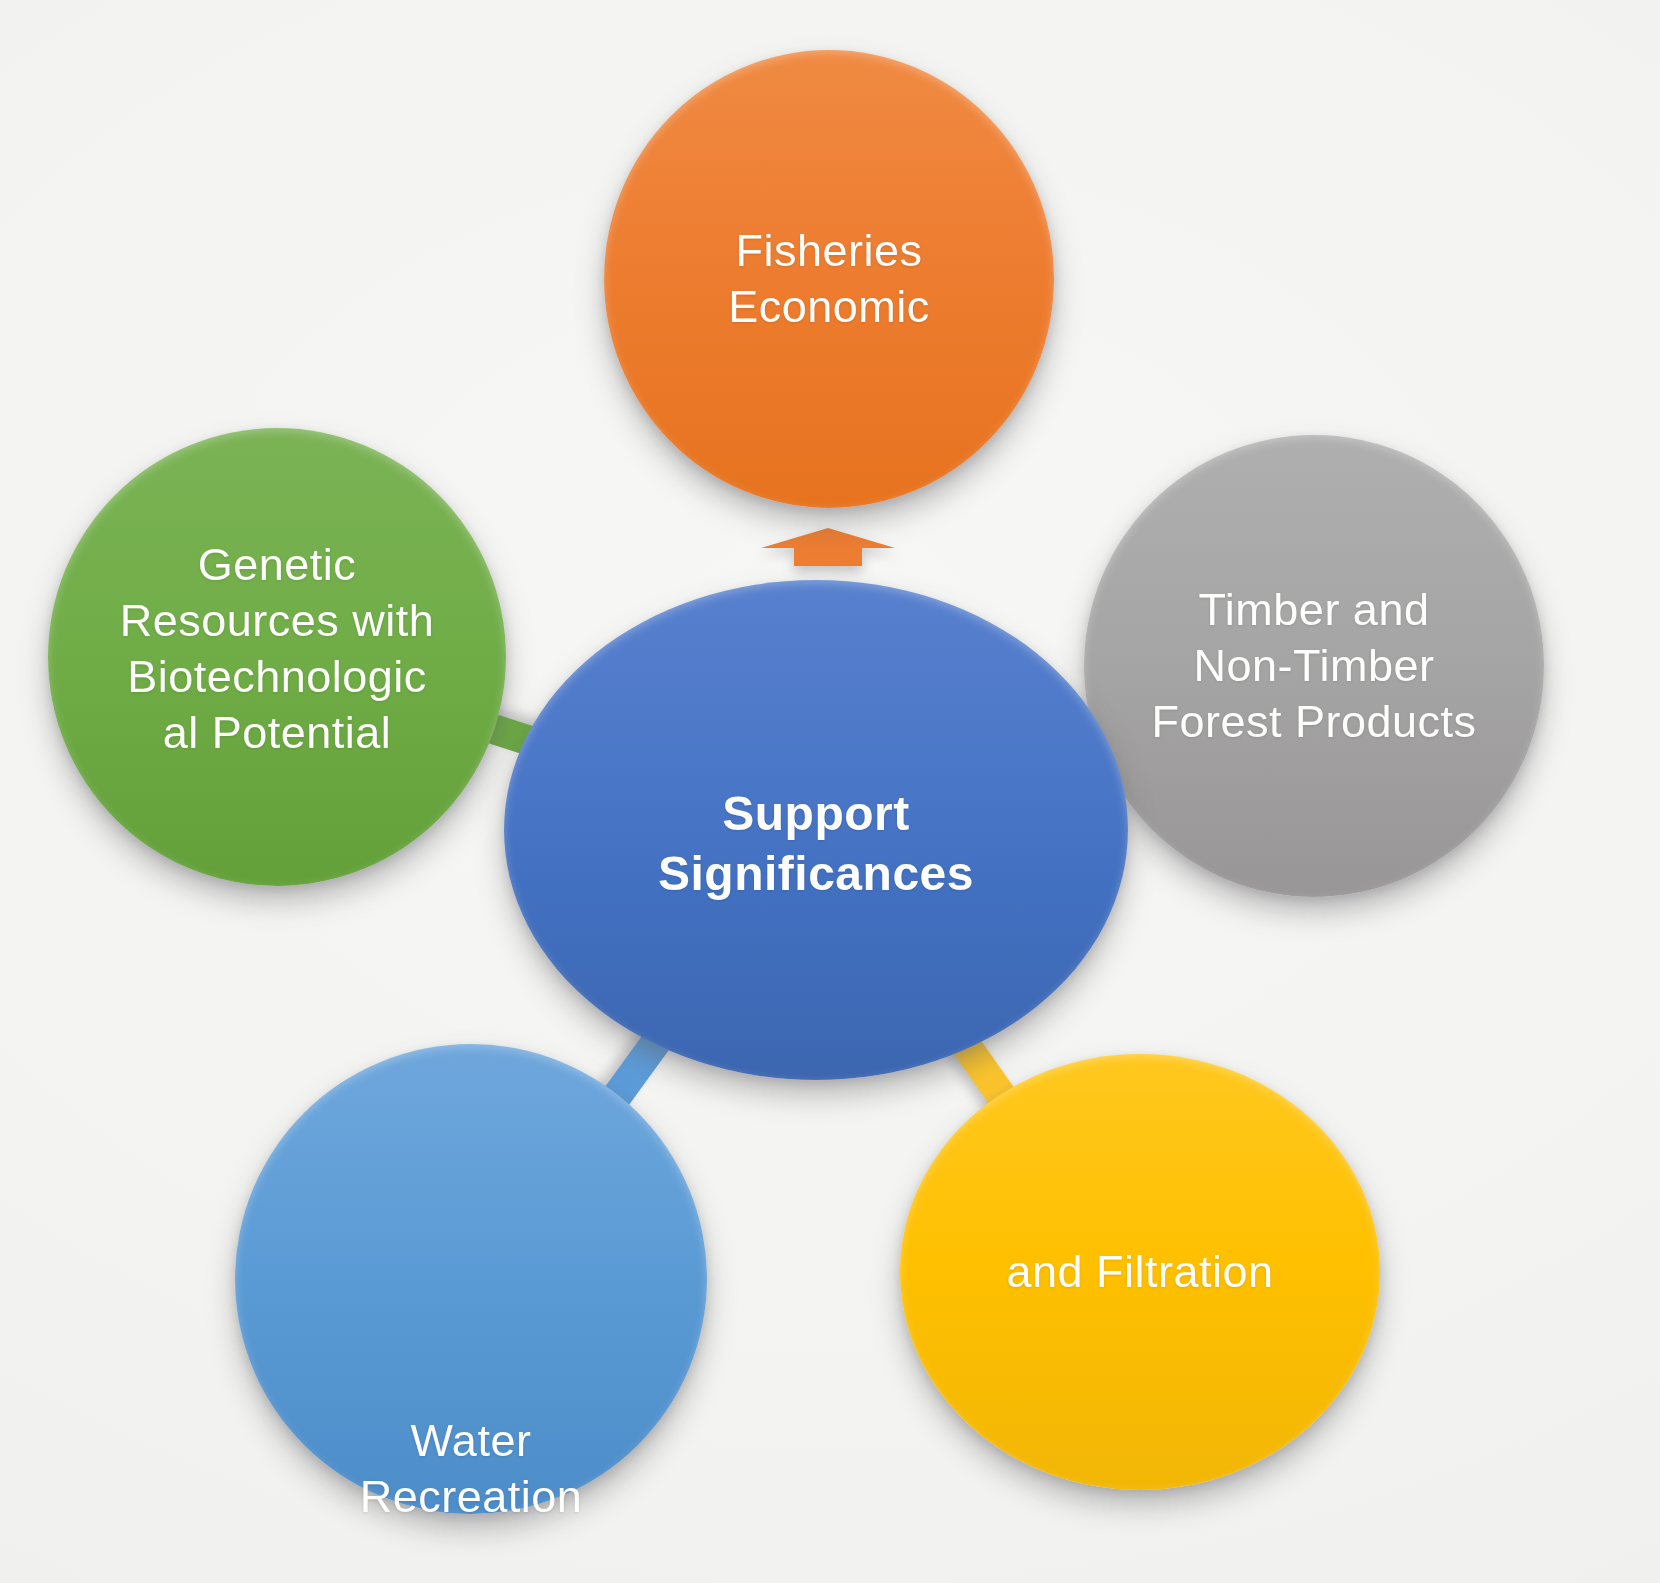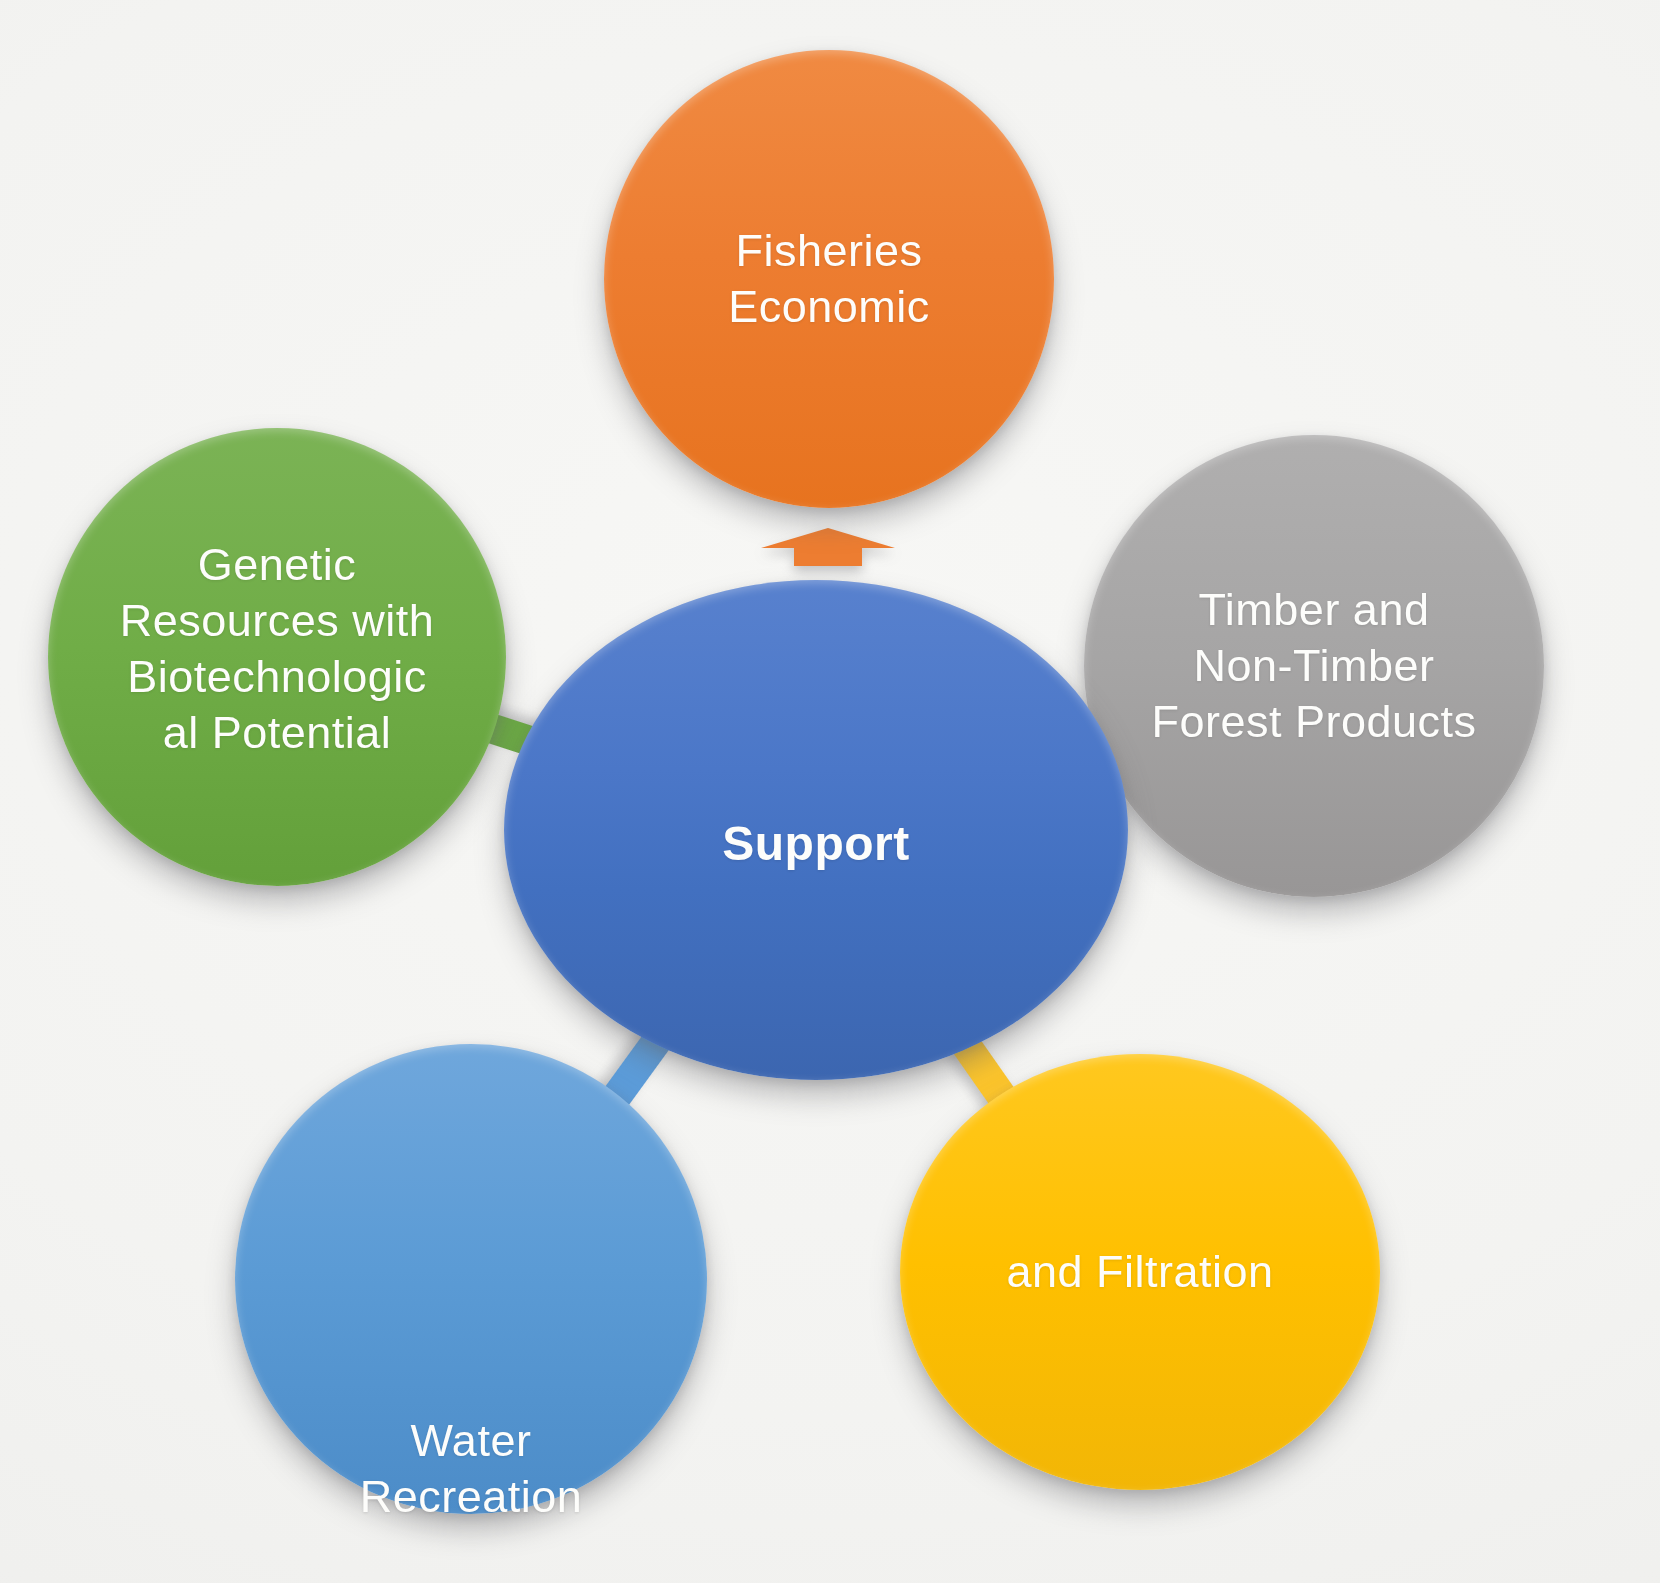--- a/index.html
+++ b/index.html
@@ -159,16 +159,17 @@
 
   <div class="node" id="node-ecotourism">
     <div class="label">
       <span>and Filtration</span>
     </div>
   </div>
 
   <div class="node" id="node-center">
     <div class="label">
       <span>Support</span>
+      <span>Significances</span>
     </div>
   </div>
 
 </div>
 
 </body></html>

